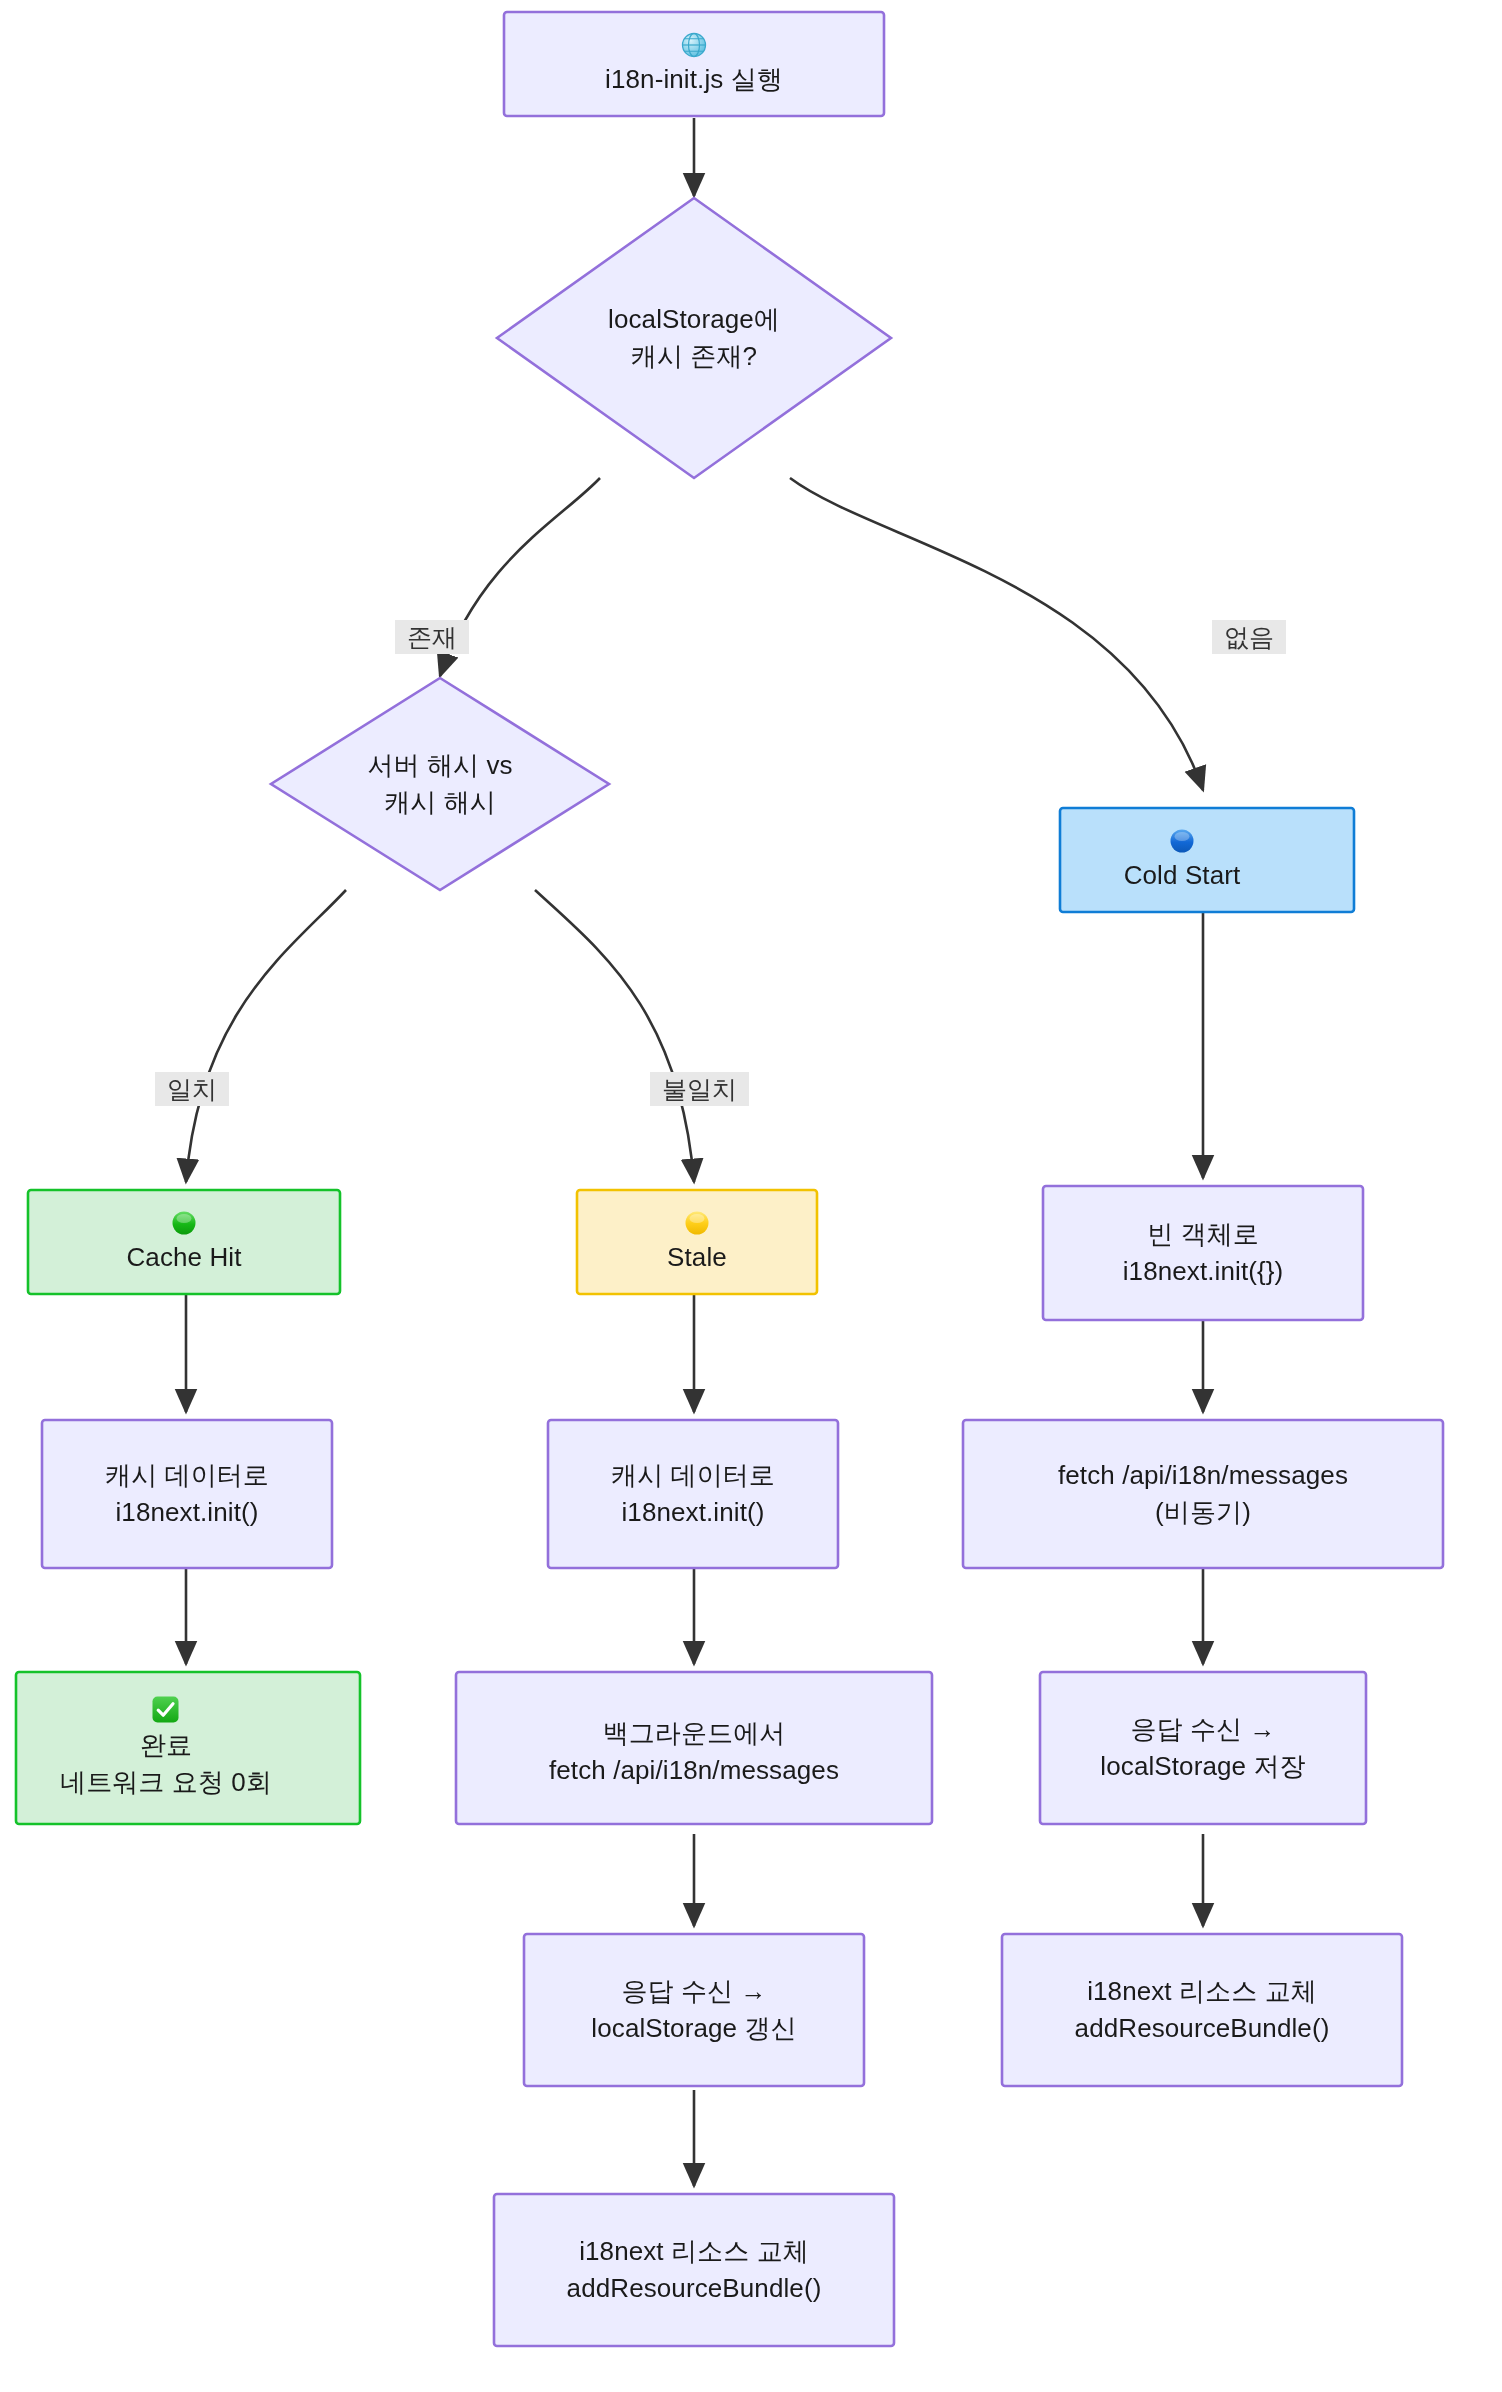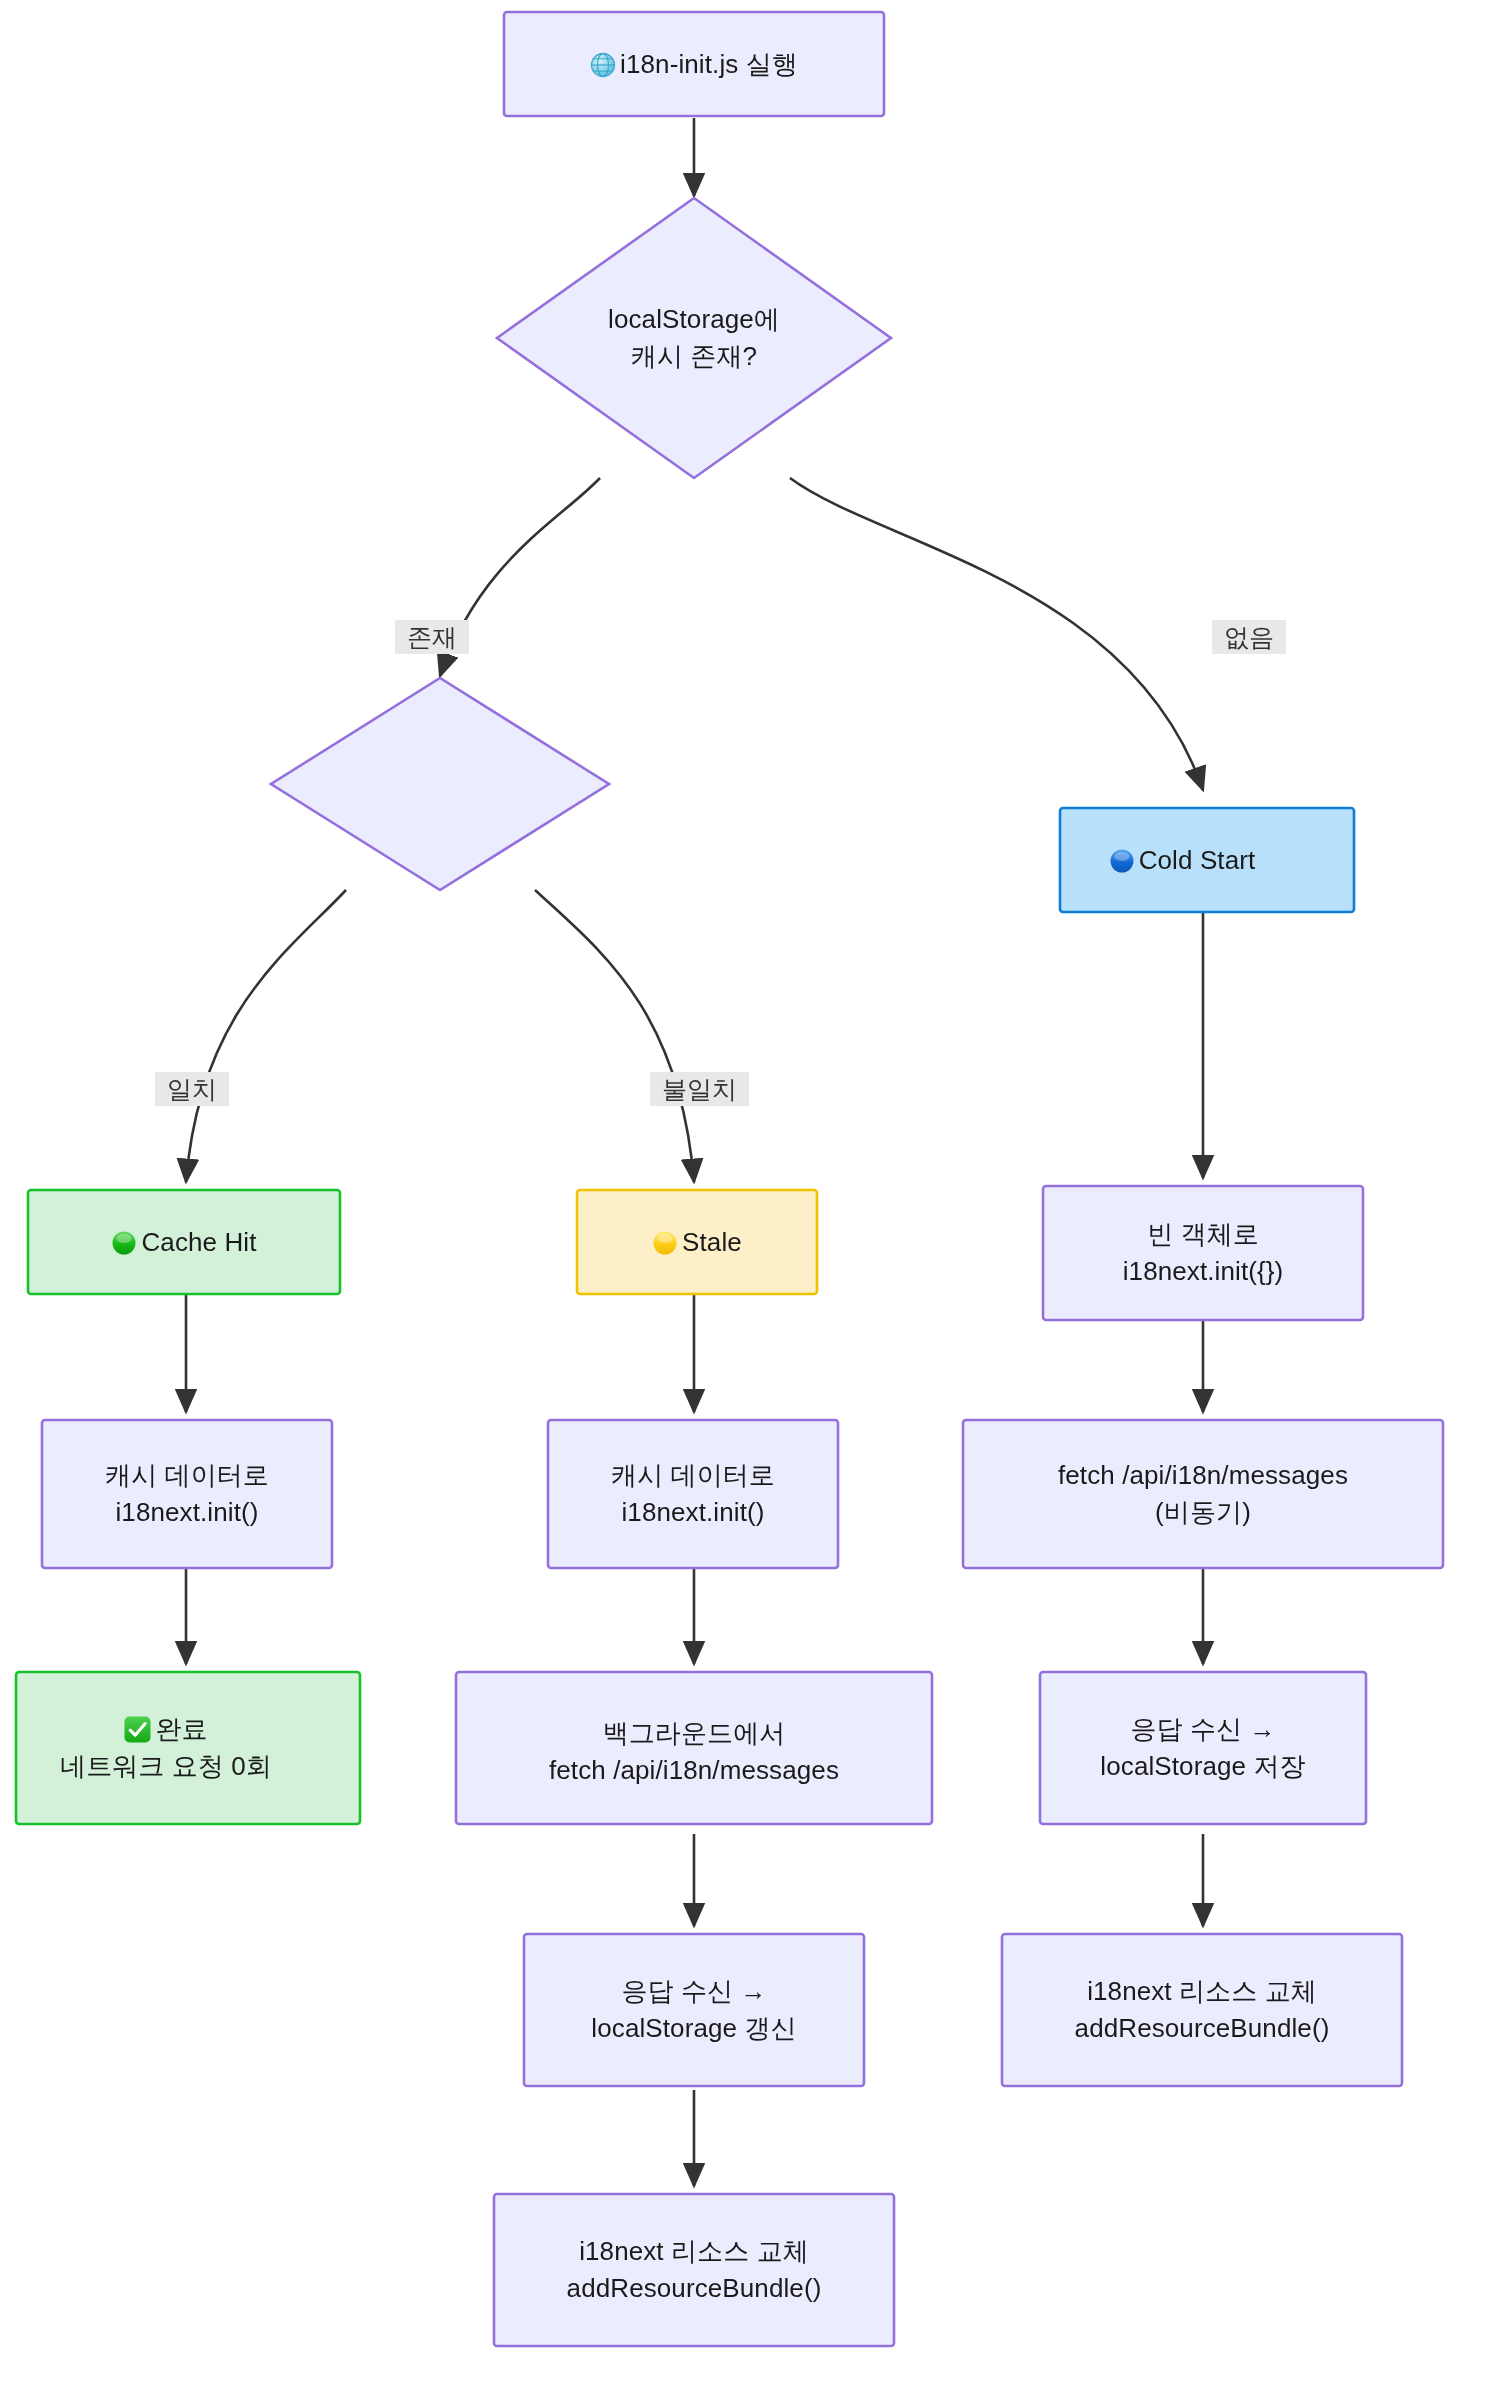--- a/index.html
+++ b/index.html
@@ -67,21 +67,21 @@
     line-height: 1.42;
     letter-spacing: 0.1px;
     pointer-events: none;
     white-space: nowrap;
   }
   .node-label .line {
     display: block;
   }
   .node-label .line-icon {
     display: flex;
-    flex-direction: row;
+    flex-direction: column;
     align-items: center;
     justify-content: space-between;
     gap: 4px;
   }
   .edge-label {
     position: absolute;
     background: #e8e8e8;
     color: #333333;
     font-size: 25px;
     line-height: 1.2;
@@ -224,20 +224,24 @@
       </span>
       <span>i18n-init.js 실행</span>
     </span>
   </div>
 
   <div class="node-label" style="left:497px; top:198px; width:394px; height:280px;">
     <span class="line">localStorage에</span>
     <span class="line">캐시 존재?</span>
   </div>
 
+  <div class="node-label" style="left:271px; top:678px; width:338px; height:212px;">
+    <span class="line">서버 해시 vs</span>
+    <span class="line">캐시 해시</span>
+  </div>
 
   <div class="node-label" style="left:1060px; top:808px; width:244px; height:104px;">
     <span class="line line-icon">
       <span class="ic ic-dot">
         <svg width="26" height="26" viewBox="0 0 26 26">
           <circle cx="13" cy="13" r="11.5" fill="url(#gradBlue)"></circle>
           <ellipse cx="13" cy="8.5" rx="7.5" ry="4.6" fill="#ffffff" opacity="0.28"></ellipse>
         </svg>
       </span>
       <span>Cold Start</span>

